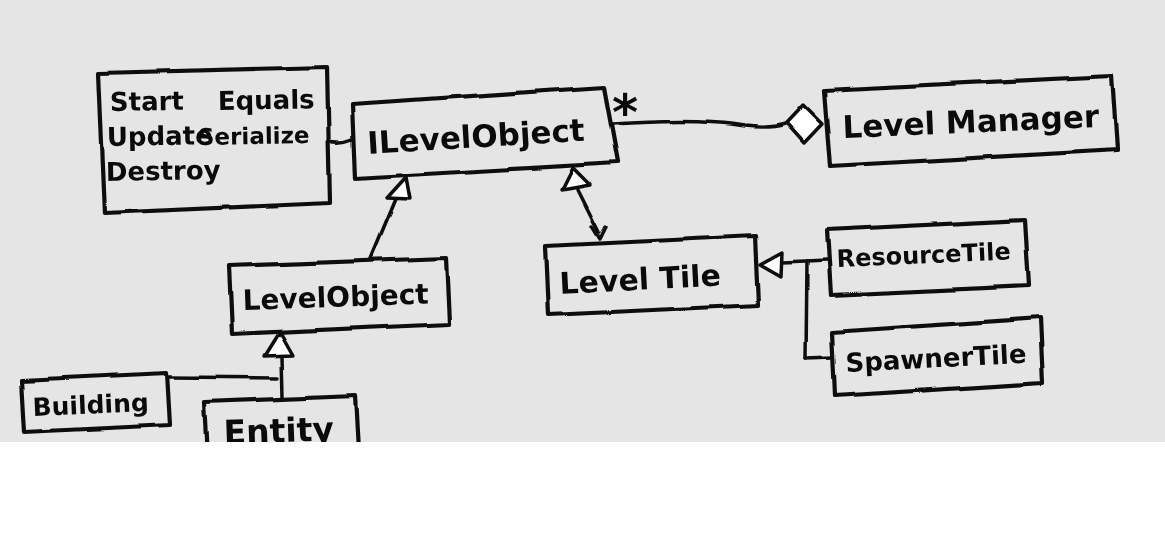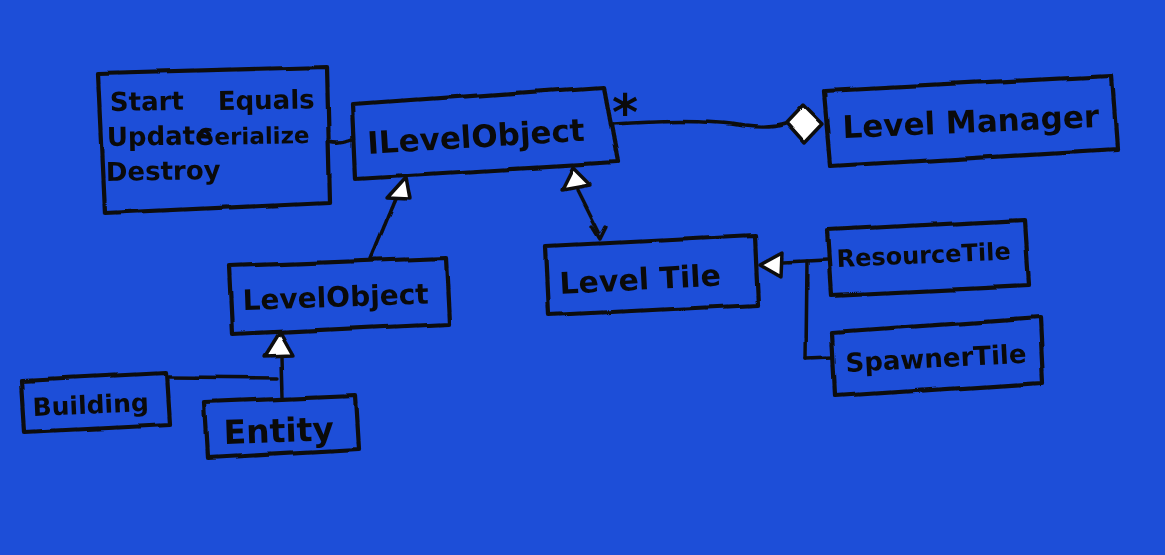--- a/index.html
+++ b/index.html
@@ -1,19 +1,19 @@
 <!DOCTYPE html>
 <html><head>
 <meta charset="utf-8">
 <style>
   html,body{margin:0;padding:0;background:#ffffff;}
   .stage{
     position:relative;
-    width:1165px;height:555px;
-    background:#1d4ed8;
+    width:1165px;height:442px;
+    background:#e5e5e5;
     overflow:hidden;
     font-family:"DejaVu Sans", sans-serif;
   }
   svg{display:block;width:1165px;height:555px;}
   .ink path{
     fill:none;
     stroke:#0d0d0d;
     stroke-width:4.2;
     stroke-linecap:round;
     stroke-linejoin:round;

